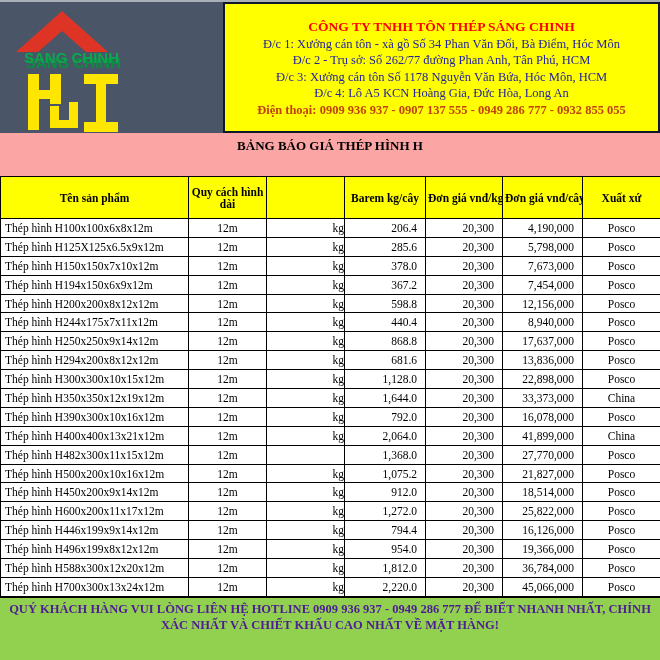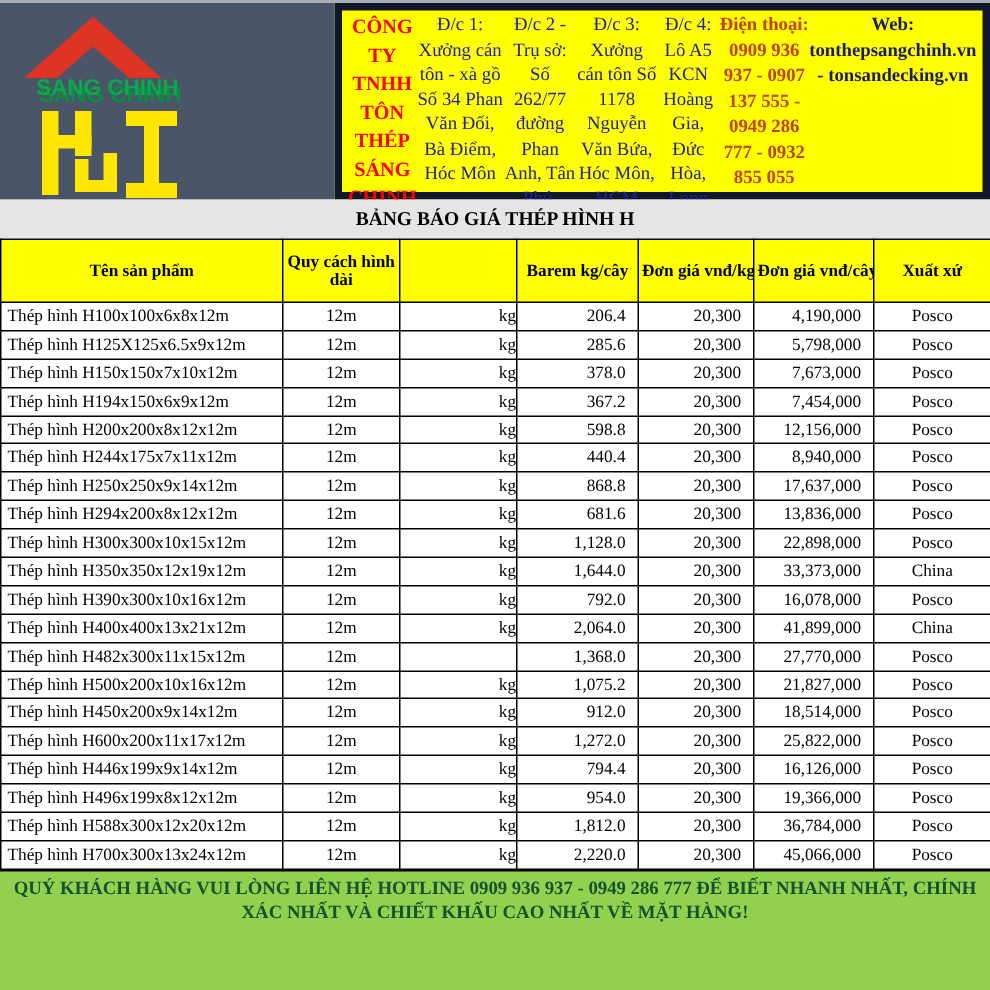--- a/index.html
+++ b/index.html
@@ -6,52 +6,52 @@
   html,body { width:660px; height:660px; }
   body { font-family:"Liberation Serif", serif; background:#ffffff; }
   .page { width:660px; height:660px; display:flex; flex-direction:column; overflow:hidden; background:#ffffff; }
   .top-edge { height:2px; background:#a9b0b7; flex:0 0 auto; }
 
   
   .header { height:131px; display:flex; flex:0 0 auto; }
   .logo-panel { width:223px; background:#4a5568; flex:0 0 auto; }
   .logo-panel svg { display:block; width:188px; height:131px; }
   .info-panel {
-    flex:1; background:#ffff00; border:5px solid #0f172a;
-    display:flex; justify-content:center;
+    flex:1; background:#ffff00; border:2px solid #0f172a;
+    display:flex; flex-direction:column; justify-content:center;
     text-align:center; padding:1px 4px;
   }
   .company-name { color:#ff0000; font-weight:bold; font-size:13.5px; line-height:19px; }
   .addr { color:#23239f; font-size:12.5px; line-height:16.5px; }
   .phone-line { color:#c2410c; font-weight:bold; font-size:12.5px; line-height:17px; }
   .web-line { color:#1b1b6b; font-weight:bold; font-size:12.5px; line-height:17px; }
 
   
   .banner {
-    height:26px; background:#e5e5e5; color:#000; font-weight:bold;
+    height:43px; background:#fca5a5; color:#000; font-weight:bold;
     font-size:13px; text-align:center; line-height:26px; flex:0 0 auto;
   }
 
   
   table { width:660px; border-collapse:collapse; table-layout:fixed; flex:0 0 auto; }
   th, td { border:1px solid #000; overflow:hidden; white-space:nowrap; }
   thead th {
     background:#ffff00; font-size:11.5px; font-weight:bold; height:42px;
     text-align:center; vertical-align:middle; padding:0 2px;margin-left:48px;
   }
   tbody td { height:18.9px; font-size:11.5px; vertical-align:middle; background:#fff; }
   .td-name { text-align:left; padding-left:4px; }
   .td-len  { text-align:center;margin-left:18px; }
   .td-unit { text-align:right; padding-left:4px; }
   .td-num  { text-align:right; padding-right:8px; }
   .td-origin { text-align:center; }
 
   
   .footer {
-    flex:1; background:#92d050; color:#14532d; font-weight:bold;
+    flex:1; background:#92d050; color:#4c1d95; font-weight:bold;
     font-size:12.5px; line-height:16px; text-align:center;
     padding:3px 6px 0 6px; border-top:1px solid #000;
   }
 </style>
 </head>
 <body>
 
 <div class="page">
   <div class="top-edge"></div>
 
@@ -75,21 +75,20 @@
         </g>
       </svg>
     </div>
     <div class="info-panel">
       <div class="company-name">CÔNG TY TNHH TÔN THÉP SÁNG CHINH</div>
       <div class="addr">Đ/c 1: Xưởng cán tôn - xà gồ Số 34 Phan Văn Đối, Bà Điểm, Hóc Môn</div>
       <div class="addr">Đ/c 2 - Trụ sở: Số 262/77 đường Phan Anh, Tân Phú, HCM</div>
       <div class="addr">Đ/c 3: Xưởng cán tôn Số 1178 Nguyễn Văn Bứa, Hóc Môn, HCM</div>
       <div class="addr">Đ/c 4: Lô A5 KCN Hoàng Gia, Đức Hòa, Long An</div>
       <div class="phone-line">Điện thoại: 0909 936 937 - 0907 137 555 - 0949 286 777 - 0932 855 055</div>
-      <div class="web-line">Web: tonthepsangchinh.vn  - tonsandecking.vn</div>
     </div>
   </div>
 
   <div class="banner">BẢNG BÁO GIÁ THÉP HÌNH H</div>
 
   <table>
     <colgroup>
       <col style="width:188px">
         <col style="width:78px">
         <col style="width:78px">

